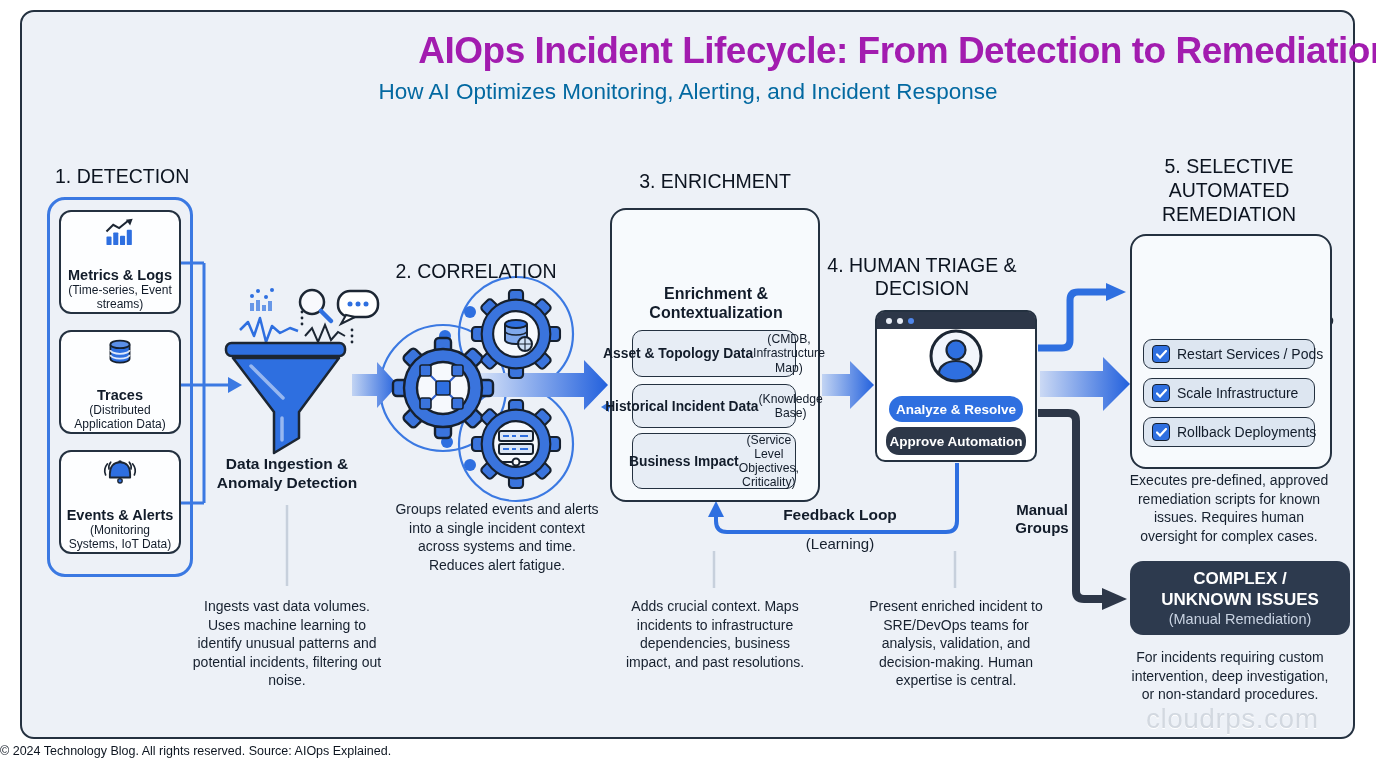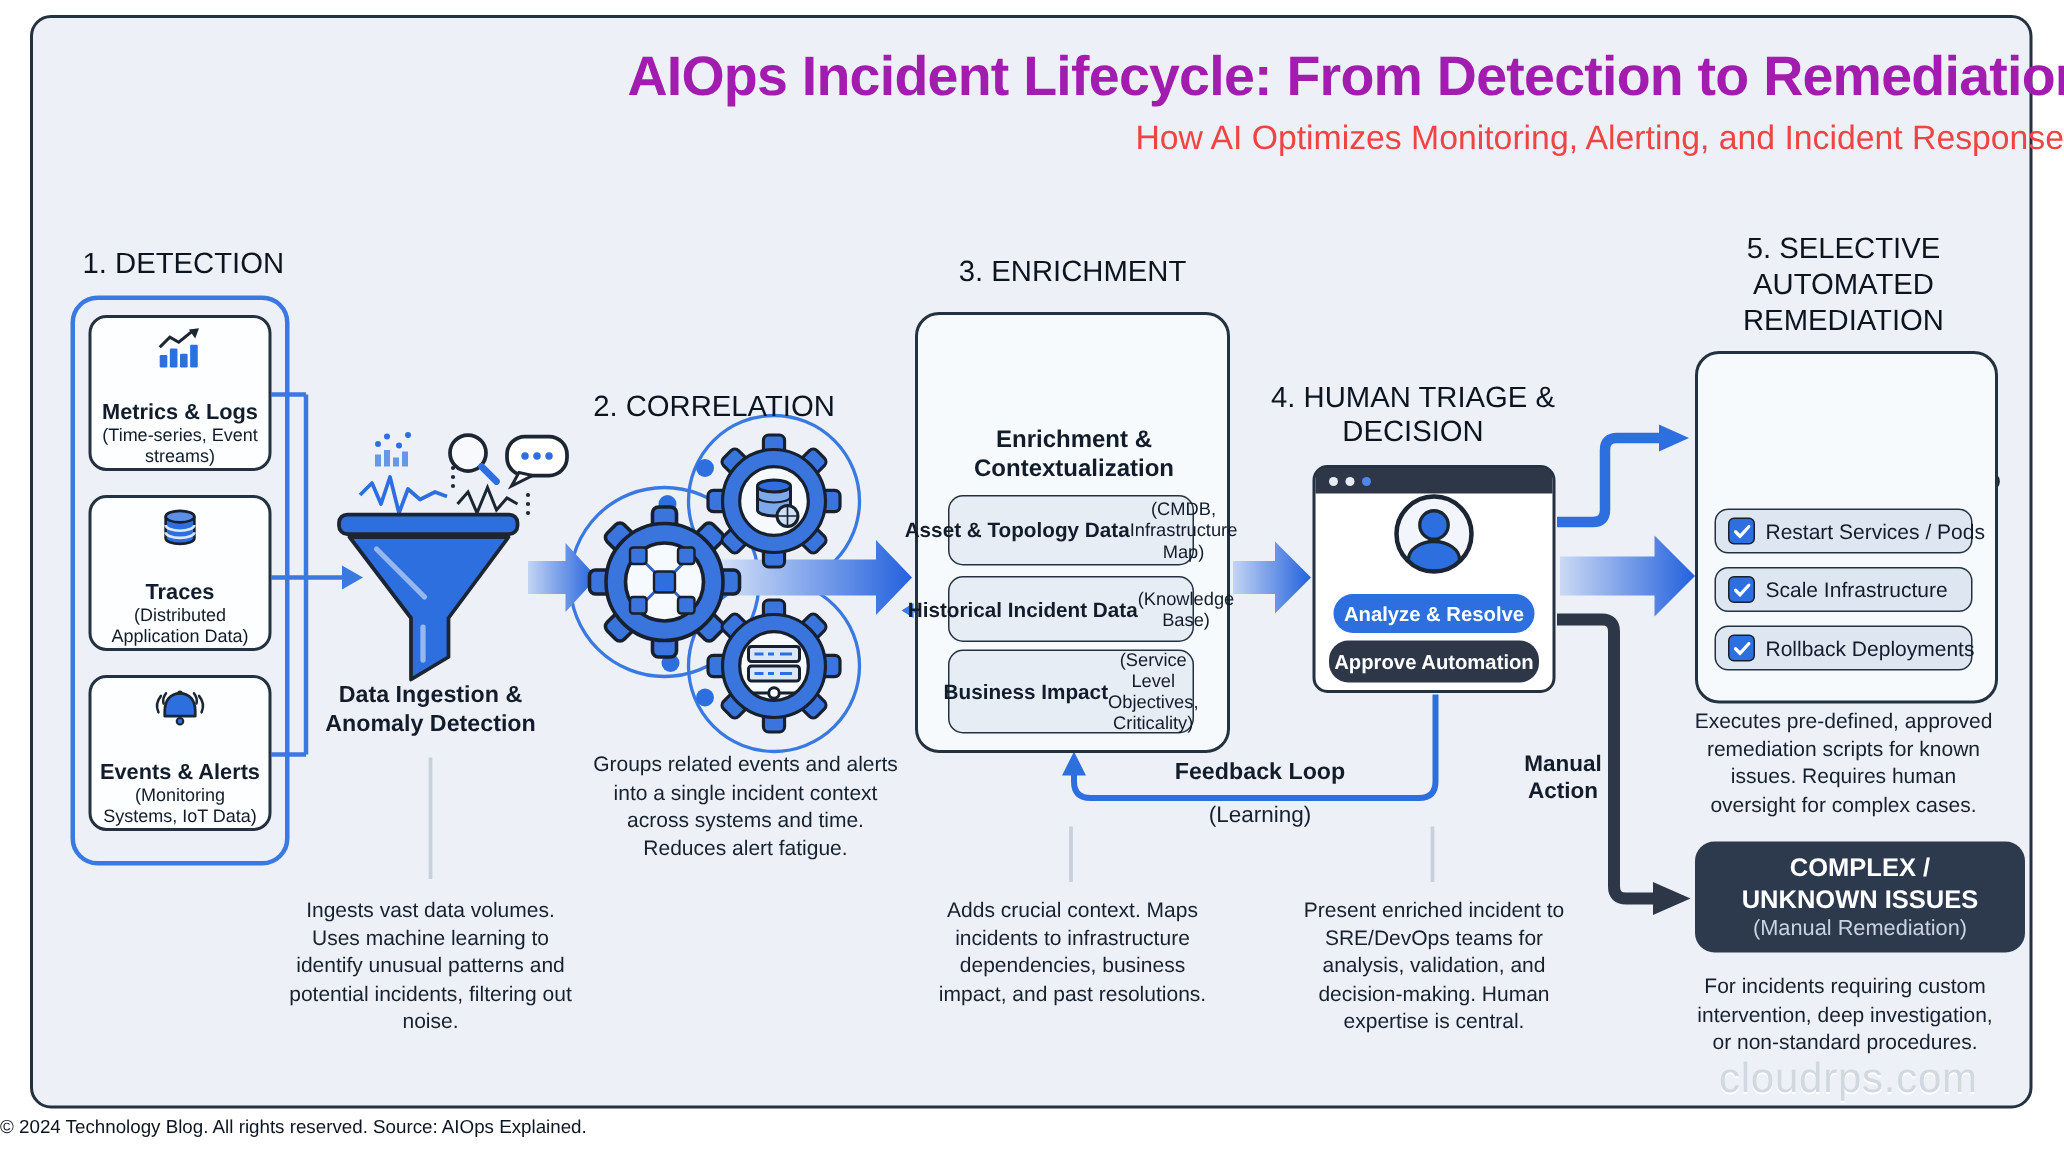--- a/index.html
+++ b/index.html
@@ -2,26 +2,26 @@
 <html><head>
 <meta charset="utf-8">
 <style>
   html,body{margin:0;padding:0;background:#fff}
   .canvas{position:relative;width:1376px;height:768px;background:#ffffff;overflow:hidden;
           font-family:"Liberation Sans",sans-serif;color:#121c2a}
   .abs{position:absolute}
   .frame{left:20px;top:10px;width:1331px;height:725px;border:2.5px solid #243140;border-radius:14px;background:#edf1f7}
   .overlay{left:0;top:0;width:1376px;height:768px}
   .title{left:16px;top:30px;width:100%;text-align:right;font-size:37px;font-weight:bold;color:#a21caf;letter-spacing:-0.5px}
-  .subtitle{left:0;top:79px;width:100%;text-align:right;font-size:22.5px;color:#ef4444}
+  .subtitle{left:0;top:79px;width:100%;text-align:center;font-size:22.5px;color:#0369a1}
   .h2{font-weight:normal;font-size:19.5px;color:#0c1420}
   .h-det{left:55px;top:165px;width:220px}
   .h-cor{left:376px;top:260px;width:200px;text-align:center}
   .h-enr{left:613px;top:170px;width:204px;text-align:center}
-  .h-tri{left:830px;top:254px;width:224px;text-align:center;line-height:1.18}
+  .h-tri{left:810px;top:254px;width:224px;text-align:center;line-height:1.18}
   .h-rem{left:1134px;top:155px;width:190px;text-align:center;line-height:1.22}
   .desc{font-size:14px;line-height:1.33;color:#16202e;text-align:center}
   .det-desc{left:190px;top:597px;width:194px}
   .cor-desc{left:393px;top:500px;width:208px}
   .enr-desc{left:619px;top:597px;width:192px}
   .tri-desc{left:864px;top:597px;width:184px}
   .rem-desc{left:1127px;top:471px;width:204px}
   .man-desc{left:1124px;top:648px;width:212px}
   .det-frame{left:47px;top:197px;width:140px;height:374px;border:3.5px solid #3b79e2;border-radius:18px}
   .src-box{left:59px;width:122px;height:104px;background:#fdfeff;border:2px solid #243140;border-radius:12px;
@@ -388,17 +388,17 @@
   <div class="abs desc rem-desc">Executes pre-defined, approved remediation scripts for known issues. Requires human oversight for complex cases.</div>
 
   <div class="abs complex">
     <div class="complex-title">COMPLEX / UNKNOWN ISSUES</div>
     <div class="complex-sub">(Manual Remediation)</div>
   </div>
   <div class="abs desc man-desc">For incidents requiring custom intervention, deep investigation, or non-standard procedures.</div>
 
   <div class="abs fb-label">Feedback Loop</div>
   <div class="abs fb-sub">(Learning)</div>
-  <div class="abs manual-action">Manual Action</div>
+  <div class="abs manual-action">Manual Groups</div>
 
   <div class="abs footer">© 2024 Technology Blog. All rights reserved. Source: AIOps Explained.</div>
   <div class="abs watermark">cloudrps.com</div>
 </div>
 
 </body></html>

